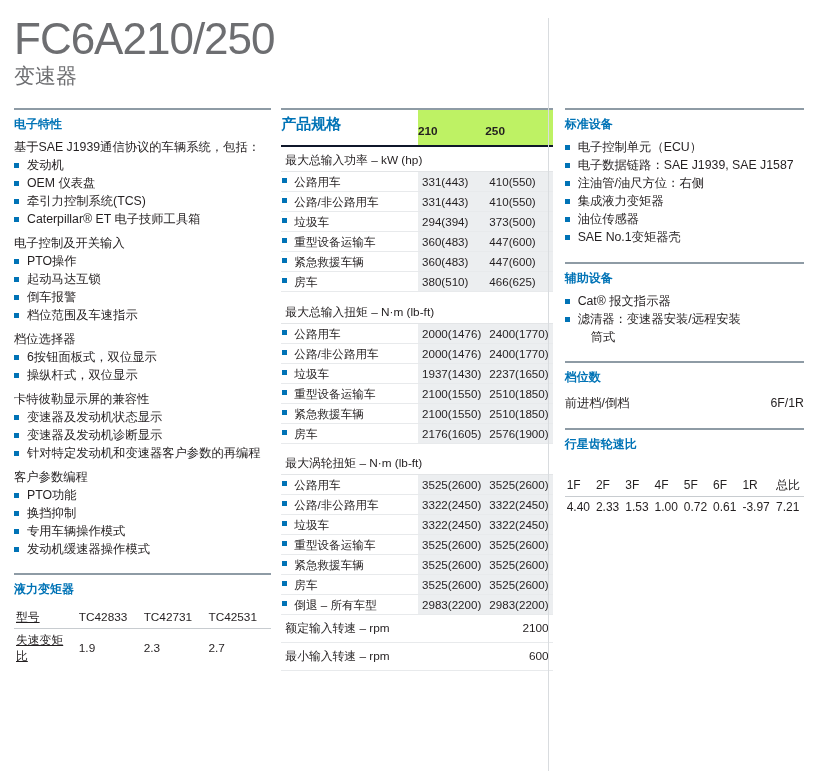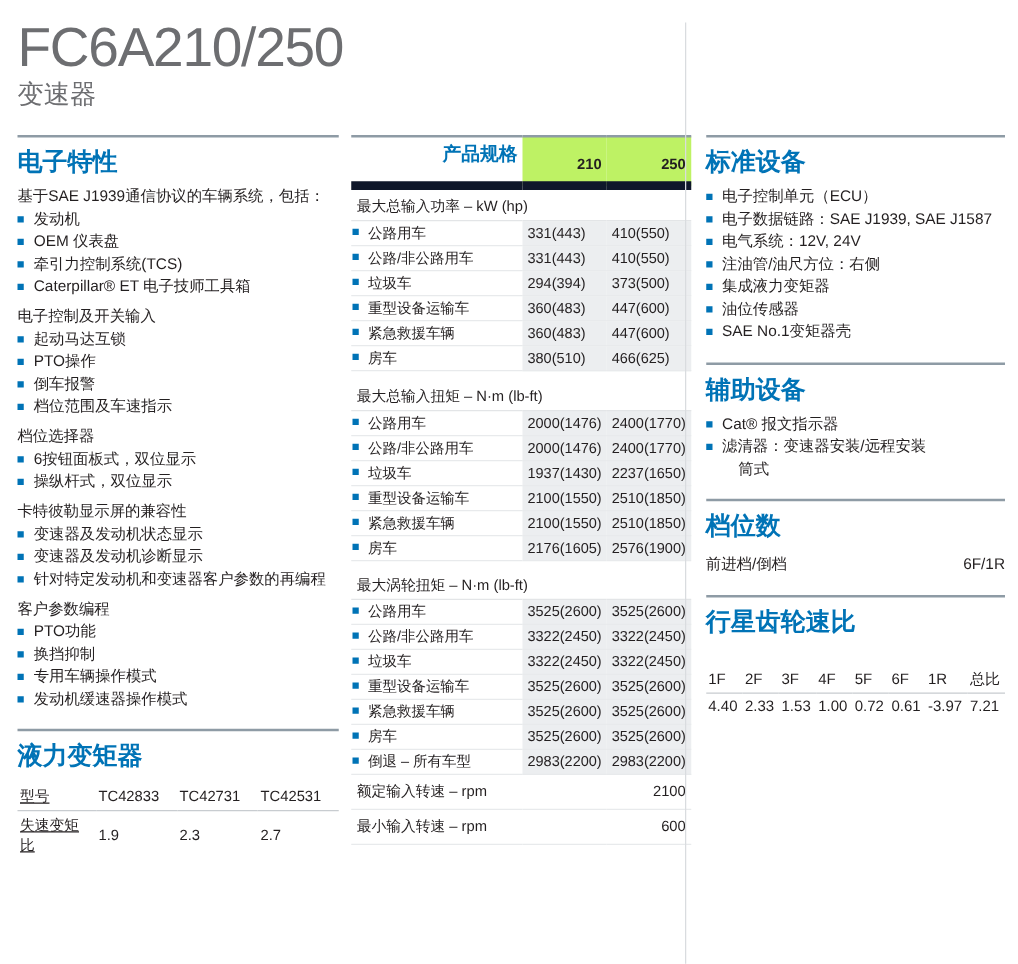--- a/index.html
+++ b/index.html
@@ -34,21 +34,21 @@
   .columns {
     display: flex;
     padding: 18px 10px 0 14px;
     gap: 0;
   }
   .col-left { width: 258px; }
   .col-mid  { width: 272px; margin-left: 10px; }
   .col-right{ width: 240px; margin-left: 12px; }
   .sec-title {
     color: #0073b6;
-    font-size: 20px;
+    font-size: 12px;
     font-weight: bold;
     padding: 6px 0 6px 0;
   }
   .sec-title.blue-rule { border-top: 2px solid #8e9ba5; }
 
   ul.bullets { list-style: none; margin: 0; padding: 0; }
   ul.bullets li {
     position: relative;
     padding-left: 13px;
     font-size: 12.3px;
@@ -80,25 +80,25 @@
     border-collapse: collapse;
     font-size: 11.6px;
   }
   .spec-table th, .spec-table td {
     padding: 2px 4px;
     vertical-align: top;
     line-height: 15px;
   }
   .spec-head-row th {
     border-top: 2px solid #8e9ba5;
-    border-bottom: 7px solid #0f172a;
+    border-bottom: 2px solid #0f172a;
     color: #0073b6;
     font-size: 15px;
     font-weight: bold;
-    text-align: right;
+    text-align: left;
     padding: 6px 4px 6px 0;
     background: #ffffff;
   }
   .spec-head-row th.numcol {
     color: #231f20;
     font-size: 11.8px;
     background: #bef264;
     width: 64px;
     padding-top: 14px;
   }
@@ -199,22 +199,22 @@
       <div class="plain-line">基于SAE J1939通信协议的车辆系统，包括：</div>
       <ul class="bullets">
         <li>发动机</li>
         <li>OEM 仪表盘</li>
         <li>牵引力控制系统(TCS)</li>
         <li>Caterpillar® ET 电子技师工具箱</li>
       </ul>
 
       <div class="grp-head">电子控制及开关输入</div>
       <ul class="bullets">
+        <li>PTO操作</li>
         <li>起动马达互锁</li>
-        <li>PTO操作</li>
         <li>倒车报警</li>
         <li>档位范围及车速指示</li>
       </ul>
 
       <div class="grp-head">档位选择器</div>
       <ul class="bullets">
         <li>6按钮面板式，双位显示</li>
         <li>操纵杆式，双位显示</li>
       </ul>
 
@@ -387,21 +387,20 @@
         </table>
     </div>
 
     <div class="col-right">
 
       <div class="right-block">
         <div class="sec-title blue-rule">标准设备</div>
         <ul class="bullets">
           <li>电子控制单元（ECU）</li>
           <li>电子数据链路：SAE J1939, SAE J1587</li>
-          <li>电气系统：12V, 24V</li>
           <li>注油管/油尺方位：右侧</li>
           <li>集成液力变矩器</li>
           <li>油位传感器</li>
           <li>SAE No.1变矩器壳</li>
         </ul>
       </div>
 
       <div class="right-block">
         <div class="sec-title blue-rule">辅助设备</div>
         <ul class="bullets">

